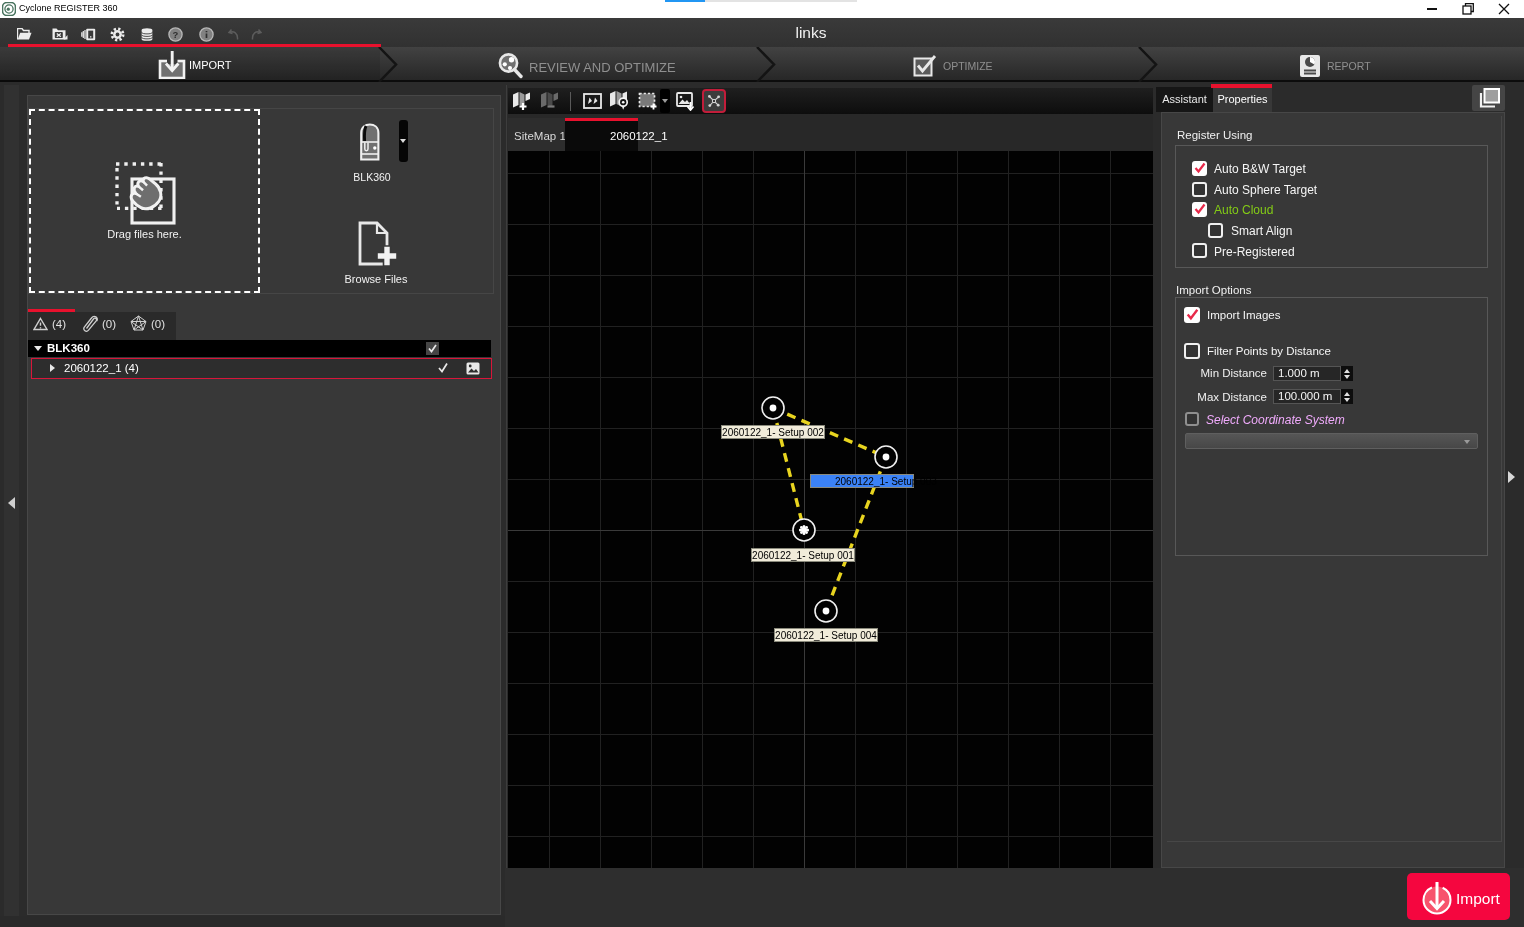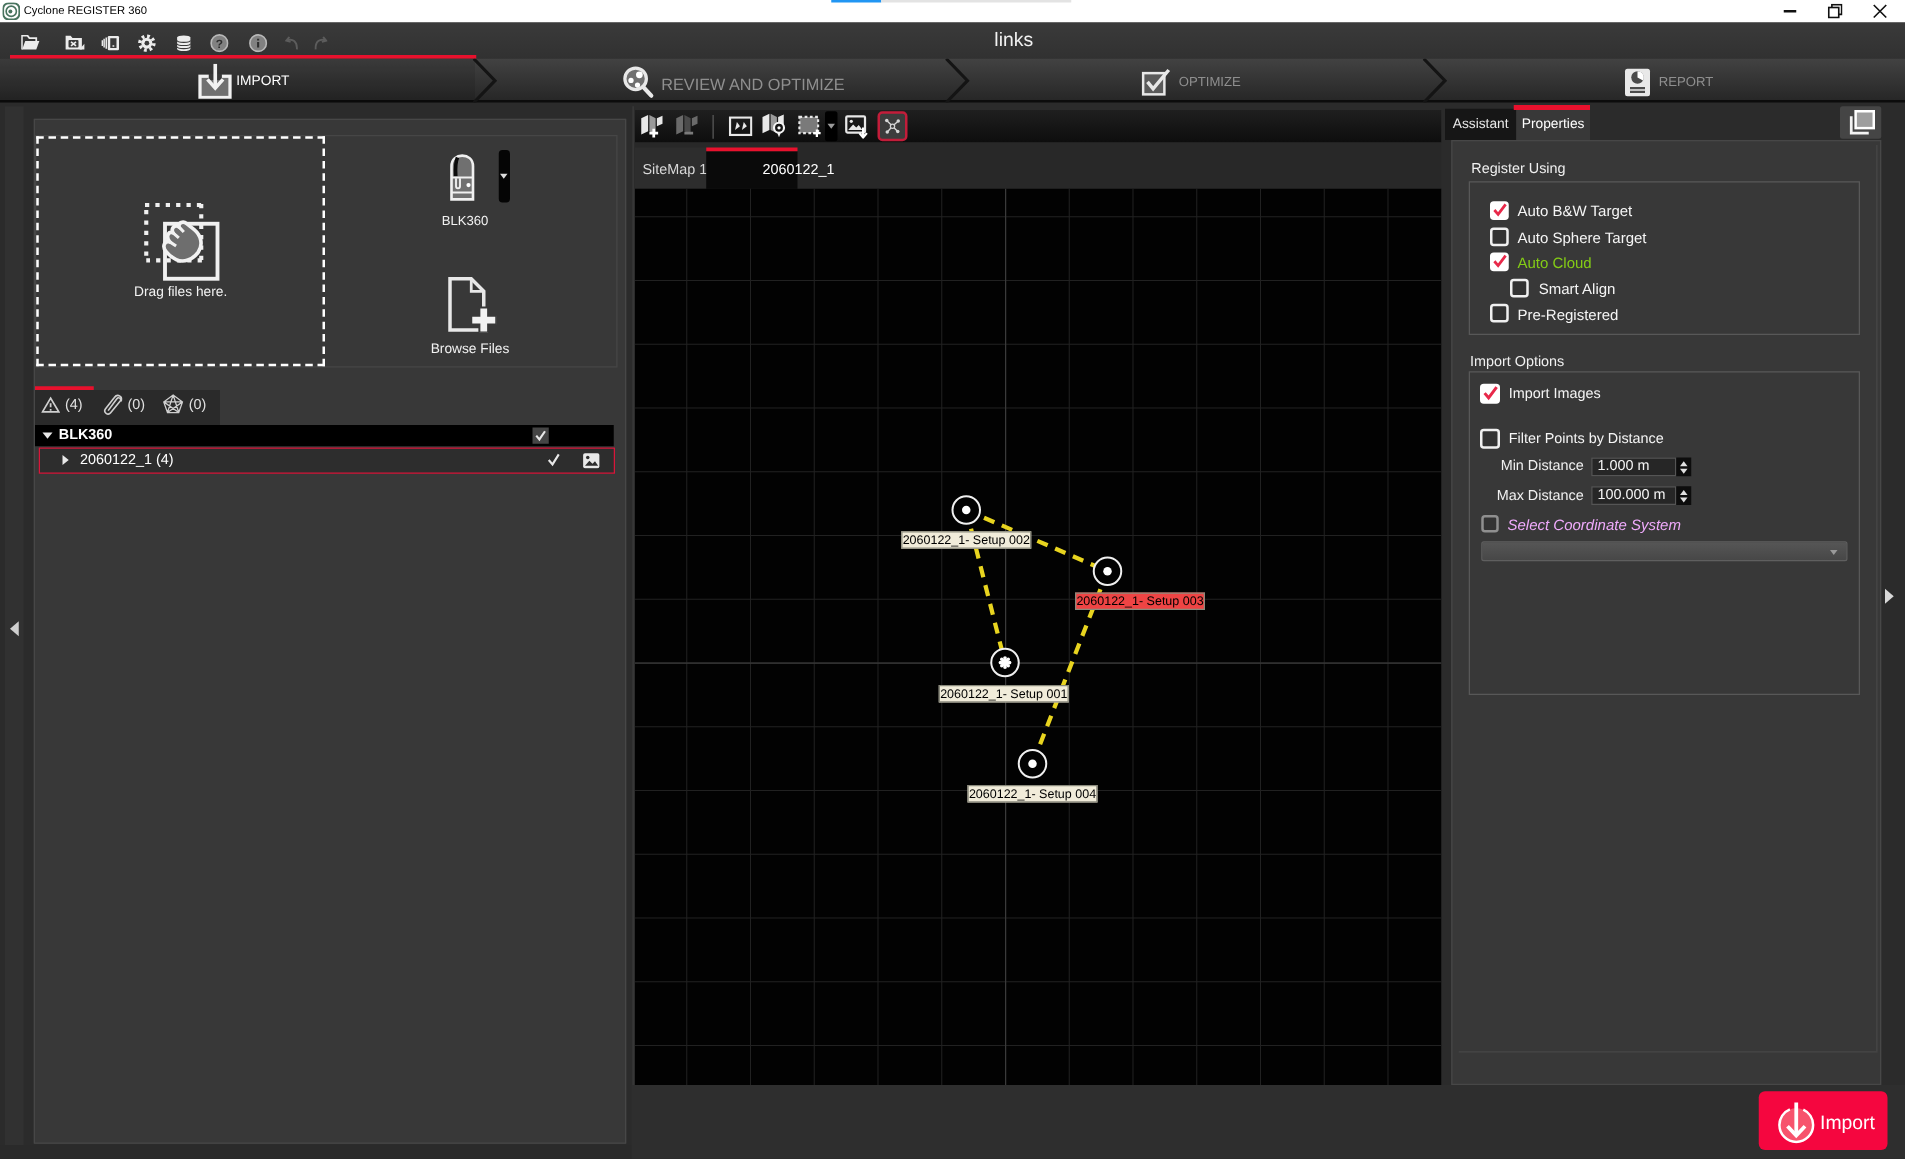--- a/index.html
+++ b/index.html
@@ -318,21 +318,21 @@
         <circle cx="296" cy="382.6" r="1.5"></circle>
           <circle cx="296" cy="375.4" r="1.5"></circle>
         <circle cx="298.6" cy="381.6" r="1.4"></circle>
           <circle cx="293.4" cy="381.6" r="1.4"></circle>
         <circle cx="298.6" cy="376.4" r="1.4"></circle>
           <circle cx="293.4" cy="376.4" r="1.4"></circle>
         <circle cx="318" cy="460" r="3.4"></circle>
       </g>
     </svg>
     <div class="abs" style="left:721px;top:425px;width:104px;height:14px;background:#f1ecda;border:1px solid #8a8a7c;font-size:10px;color:#000;text-align:center;line-height:13px;white-space:nowrap;">2060122_1- Setup 002</div>
-    <div class="abs" style="left:860px;top:474px;width:104px;height:14px;background:#ef4444;border:1px solid #8a8a7c;font-size:10px;color:#000;text-align:center;line-height:13px;white-space:nowrap;">2060122_1- Setup 003</div>
+    <div class="abs" style="left:810px;top:474px;width:104px;height:14px;background:#3b82f6;border:1px solid #8a8a7c;font-size:10px;color:#000;text-align:center;line-height:13px;white-space:nowrap;padding-left:24px;">2060122_1- Setup 003</div>
     <div class="abs" style="left:751px;top:548px;width:104px;height:14px;background:#f1ecda;border:1px solid #8a8a7c;font-size:10px;color:#000;text-align:center;line-height:13px;white-space:nowrap;">2060122_1- Setup 001</div>
     <div class="abs" style="left:774px;top:628px;width:104px;height:14px;background:#f1ecda;border:1px solid #8a8a7c;font-size:10px;color:#000;text-align:center;line-height:13px;white-space:nowrap;">2060122_1- Setup 004</div>
   </div>
 
   <div id="rightpanel">
     <div class="abs" style="left:1161px;top:112px;width:344px;height:756px;background:#383838;border:1px solid #474747;"></div>
 
     <div class="abs" style="left:1156px;top:87px;width:57px;height:25px;background:#161616;"></div>
     <div class="abs" style="left:1156px;top:93px;width:57px;text-align:center;font-size:11px;color:#e8e8e8;">Assistant</div>
     <div class="abs" style="left:1213px;top:88px;width:59px;height:24px;background:#383838;"></div>

